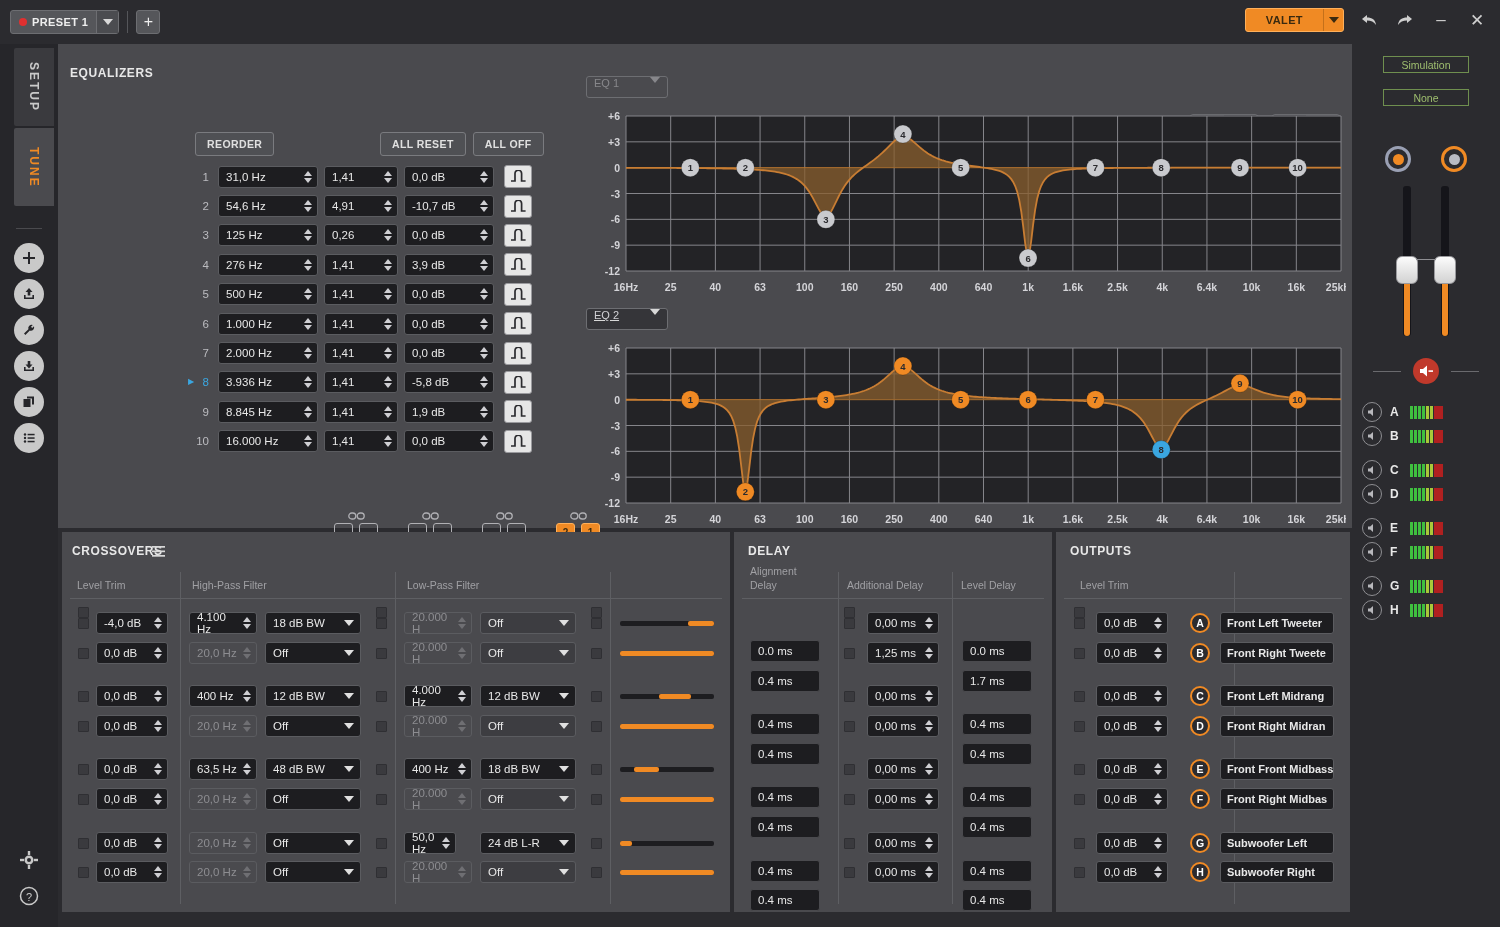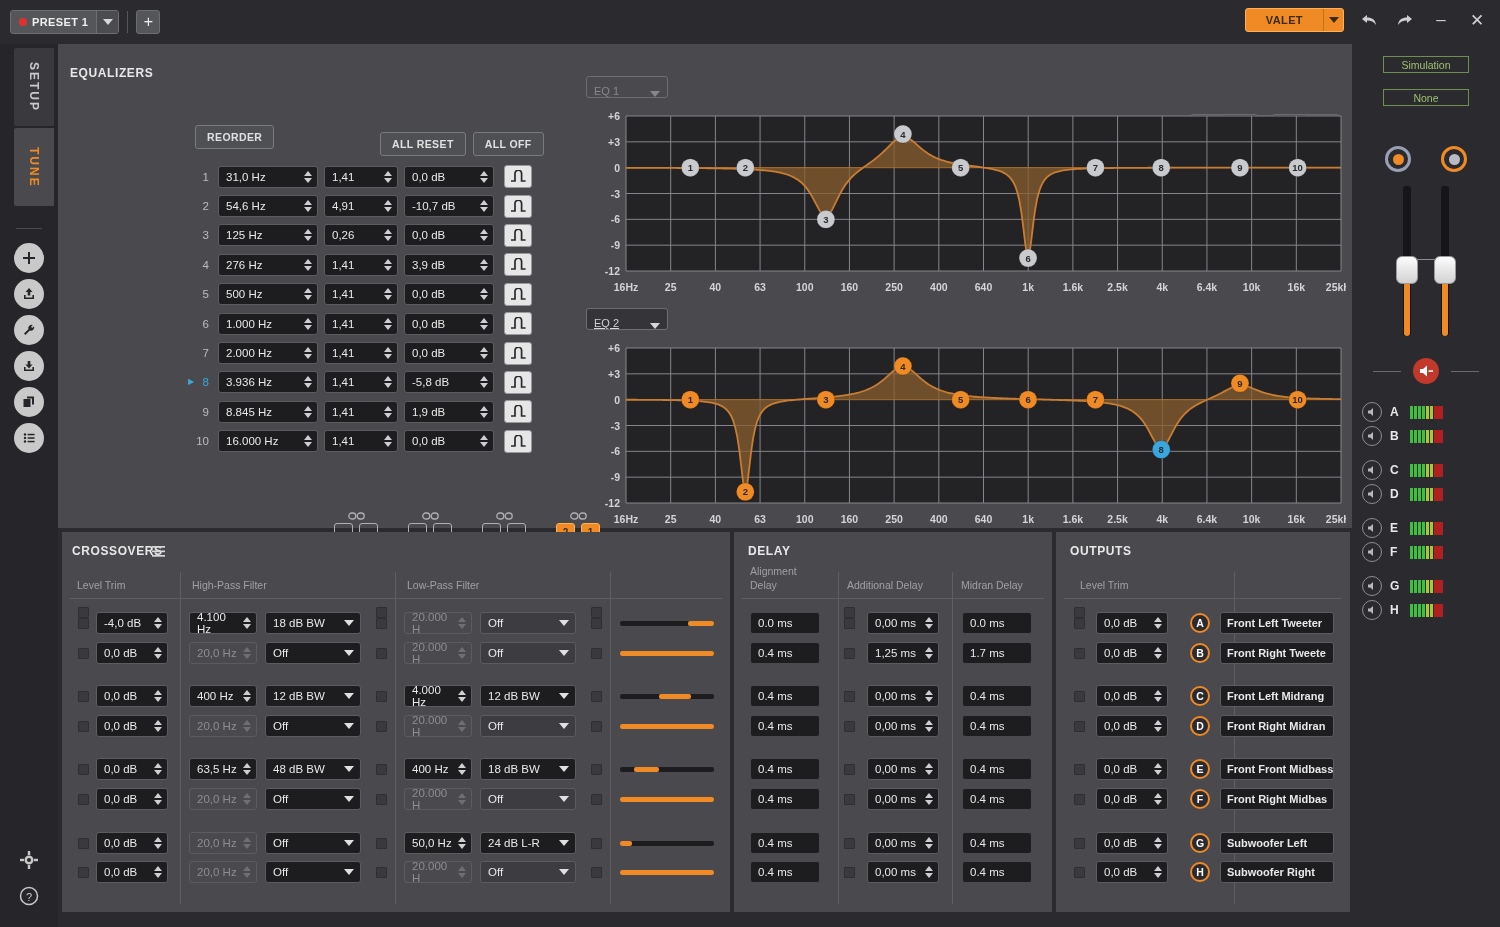--- a/index.html
+++ b/index.html
@@ -39,21 +39,21 @@
   .rail-icon { width: 30px; height: 30px; margin: 6px auto; border-radius: 50%;
                background: #c9c9c9; display: flex; align-items: center; justify-content: center; color: #26262a; }
   .rail-icon svg { display: block; }
   .rail-bottom { position: absolute; bottom: 10px; left: 0; width: 58px; }
   .rail-bottom .rail-icon { background: none; color: #c9c9c9; }
   
   .eq-panel { position: absolute; left: 58px; top: 44px; width: 1294px; height: 484px; background: #4a4a4e; }
   .eq-title { position: absolute; left: 12px; top: 22px; font-size: 12px; font-weight: bold; letter-spacing: .6px; color: #e8e8e8; }
   .btn { background: #4f5054; border: 1px solid #7a7b7f; border-radius: 3px; color: #e0e0e0;
          font-size: 10.5px; font-weight: bold; letter-spacing: .4px; padding: 5px 11px; }
-  .eq-buttons { position: absolute; left: 137px; top: 81px; }
+  .eq-buttons { position: absolute; left: 137px; top: 88px; }
   .eq-buttons2 { position: absolute; left: 322px; top: 88px; display: flex; gap: 7px; }
   
   .eqtable { position: absolute; left: 130px; top: 118px; }
   .eq-head { display: flex; font-size: 10px; color: #a8a8ac; height: 18px; }
   .eq-head .h-idx { width: 30px; }
   .eq-head .h-freq { width: 106px; }
   .eq-head .h-q { width: 64px; }
   .eq-head .h-gain { width: 96px; }
   .eq-row { display: flex; align-items: center; height: 29.4px; }
   .eq-idx { width: 30px; font-size: 11.5px; color: #bcbcc0; text-align: right; padding-right: 9px; position: relative; }
@@ -75,38 +75,38 @@
   .linkgroups { position: absolute; left: 276px; top: 468px; display: flex; gap: 30px; }
   .lgroup { width: 44px; }
   .lg-link { display: flex; justify-content: center; margin-bottom: 3px; }
   .lg-boxes { display: flex; gap: 6px; }
   .lbox { width: 19px; height: 19px; border: 1px solid #b0b0b4; border-radius: 3px; background: transparent; }
   .lbox.on { background: #f08a24; border-color: #ffb05a; color: #3a2a10; font-size: 10px; font-weight: bold;
              display: flex; align-items: center; justify-content: center; }
   
   .graph-wrap { position: absolute; }
   .eqsel { background: #353539; border: 1px solid #6d6e72; border-radius: 3px; width: 82px; height: 22px;
-           display: flex; align-items: flex-end; padding: 0 7px; justify-content: space-between; }
+           display: flex; align-items: flex-start; padding: 0 7px; justify-content: space-between; }
   .eqsel .t { font-size: 11px; color: #d0d0d4; }
   .eqsel.dim { background: #4a4a4e; }
   .eqsel.dim .t { color: #87878b; }
   .eqsel.dim .caret-dn { border-top-color: #87878b; }
   .eqtools { position: absolute; right: 12px; top: 70px; display: flex; gap: 14px; }
   .tgrp { display: flex; border: 1px solid #6a6b6f; border-radius: 3px; overflow: hidden; }
   .tbtn { width: 33px; height: 25px; background: #3d3d41; display: flex; align-items: center; justify-content: center; }
   .tbtn.active { background: #2f2f33; }
   
   .sect { position: absolute; background: #4a4a4e; }
   .sect-title { font-size: 12px; font-weight: bold; letter-spacing: .6px; color: #e8e8e8; }
   .col-head { font-size: 10.5px; color: #a0a0a4; }
   .hr-line { height: 1px; background: #5e5f63; }
   .vline { position: absolute; width: 1px; background: #5e5f63; }
   .sq { width: 11px; height: 11px; background: #3a3a3e; border: 1px solid #2f2f33; border-radius: 1px; }
   .fld { background: #1d1d20; border: 1px solid #5b5c60; border-radius: 3px; height: 22px;
-         display: flex; align-items: center; }
+         display: flex; align-items: center; margin-top: 28px; }
   .fld .v { font-size: 11.5px; color: #e8e8e8; padding-left: 7px; flex: 1; white-space: nowrap; overflow: hidden; }
   .fld.ro { border-color: #4a4a4e; }
   .sel-fld { background: #1d1d20; border: 1px solid #5b5c60; border-radius: 3px; height: 22px;
              display: flex; align-items: center; justify-content: space-between; padding-right: 6px; }
   .sel-fld .v { font-size: 11.5px; color: #e8e8e8; padding-left: 7px; }
   .sel-fld.off { background: #3d3d41; }
   .sel-fld .caret-dn { border-top-color: #e0e0e0; }
   
   .bandbar { position: relative; height: 5px; background: #1d1d20; border-radius: 2px; }
   .bandbar .fill { position: absolute; top: 0; height: 5px; background: #f08a24; border-radius: 2px; }
@@ -1097,21 +1097,21 @@
       <span class="arrows">
             <i class="ar-up" style="border-bottom-color:#6f6f73;"></i>
             <i class="ar-dn" style="border-top-color:#6f6f73;"></i>
           </span>
     </div>
     <div class="sel-fld" style="position:absolute;left:203px;top:0;width:96px;">
       <span class="v">Off</span>
       <i class="caret-dn"></i>
     </div>
     <div class="sq" style="position:absolute;left:314px;top:6px;"></div>
-    <div class="spin " style="position:absolute;left:342px;top:0;width:68px;">
+    <div class="spin " style="position:absolute;left:342px;top:0;width:52px;">
       <span class="v" style="">50,0 Hz</span>
       <span class="arrows">
             <i class="ar-up" style=""></i>
             <i class="ar-dn" style=""></i>
           </span>
     </div>
     <div class="sel-fld " style="position:absolute;left:418px;top:0;width:96px;">
       <span class="v">24 dB L-R</span>
       <i class="caret-dn"></i>
     </div>
@@ -1158,21 +1158,21 @@
     </div>
   </div>
     </div>
 </div>
 
 <div class="sect" style="left:734px; top:532px; width:318px; height:380px;">
   <div class="sect-title" style="position:absolute;left:14px;top:12px;">DELAY</div>
   <div class="col-head" style="position:absolute;left:16px;top:33px;">Alignment</div>
   <div class="col-head" style="position:absolute;left:16px;top:47px;">Delay</div>
   <div class="col-head" style="position:absolute;left:113px;top:47px;">Additional Delay</div>
-  <div class="col-head" style="position:absolute;left:227px;top:47px;">Midran Delay</div>
+  <div class="col-head" style="position:absolute;left:227px;top:47px;">Level Delay</div>
   <div class="hr-line" style="position:absolute;left:8px;top:66px;width:302px;"></div>
   <div class="vline" style="left:104px;top:40px;height:332px;"></div>
   <div class="vline" style="left:218px;top:40px;height:332px;"></div>
   <div class="sq" style="position:absolute;left:110px;top:75px;"></div>
   <div id="delay-rows">
   <div style="position:absolute;left:0;top:80px;width:100%;height:26px;">
     <div class="fld ro" style="position:absolute;left:16px;top:0;width:70px;">
       <span class="v">0.0 ms</span>
     </div>
     <div class="sq" style="position:absolute;left:110px;top:6px;"></div>

